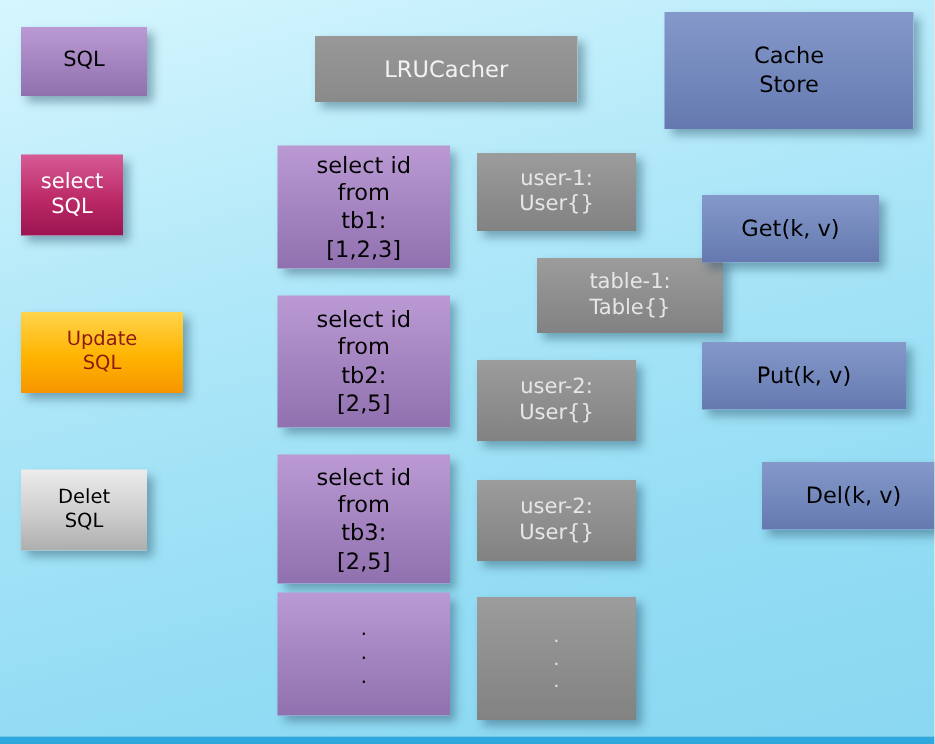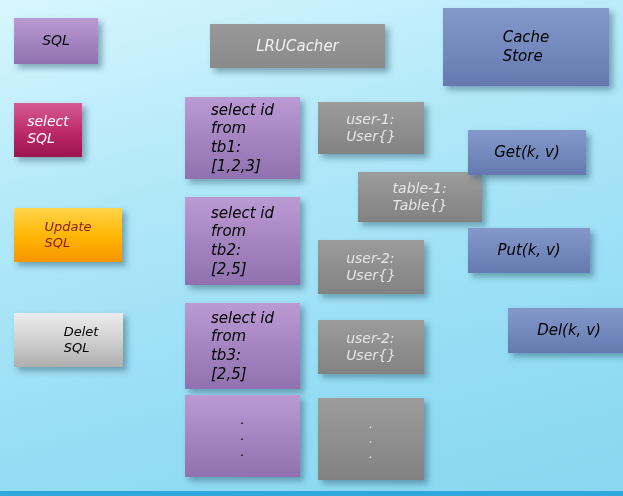--- a/index.html
+++ b/index.html
@@ -8,25 +8,24 @@
     width:623px;height:496px;
     overflow:hidden;
     font-family:"DejaVu Sans","Liberation Sans",sans-serif;
     background:linear-gradient(165deg,#d6f6fe 0%,#aee7f8 38%,#93dcf4 75%,#8ad7f1 100%);
     border-bottom:5px solid #2fa9dd;
     box-sizing:border-box;
   }
   .node{
     position:absolute;
     display:flex;align-items:center;justify-content:center;
-    text-align:left;
+    text-align:center;
     white-space:pre-line;
     line-height:1.25;
     box-shadow:4px 4px 6px rgba(40,80,100,0.45);
-    font-style:italic;
   }
   .purple{background:linear-gradient(180deg,#bb9ad4 0%,#a383bf 55%,#9070ae 100%);color:#000;}
   .gray{background:linear-gradient(180deg,#9c9c9c 0%,#8c8c8c 60%,#828282 100%);color:#e6e6e6;}
   .graytitle{background:linear-gradient(180deg,#989898 0%,#8a8a8a 100%);color:#f2f2f2;}
   .slate{background:linear-gradient(180deg,#8598ca 0%,#7186ba 60%,#6579b0 100%);color:#000;}
   .magenta{background:linear-gradient(180deg,#d75b96 0%,#bb2a67 55%,#9c1450 100%);color:#fff;}
   .orange{background:linear-gradient(180deg,#ffd44d 0%,#ffb400 55%,#f79500 100%);color:#8c1a12;}
   .silver{background:linear-gradient(180deg,#ececec 0%,#cdcdcd 55%,#aeaeae 100%);color:#000;}
 </style>
 </head>
@@ -40,21 +39,21 @@
 
   <div class="node slate" style="left:443px;top:8px;width:166px;height:78px;font-size:15px;">Cache
 Store</div>
 
   <div class="node magenta" style="left:14px;top:103px;width:68px;height:54px;font-size:14px;">select
 SQL</div>
 
   <div class="node orange" style="left:14px;top:208px;width:108px;height:54px;font-size:13px;">Update
 SQL</div>
 
-  <div class="node silver" style="left:14px;top:313px;width:84px;height:54px;font-size:13px;padding-left:25px;">Delet
+  <div class="node silver" style="left:14px;top:313px;width:84px;height:54px;font-size:13px;">Delet
 SQL</div>
 
   <div class="node purple" style="left:185px;top:97px;width:115px;height:82px;font-size:15px;">select id
 from
 tb1:
 [1,2,3]</div>
 
   <div class="node purple" style="left:185px;top:197px;width:115px;height:88px;font-size:15px;">select id
 from
 tb2:
@@ -80,17 +79,17 @@
 
   <div class="node gray" style="left:318px;top:320px;width:106px;height:54px;font-size:14px;">user-2:
 User{}</div>
 
   <div class="node gray" style="left:318px;top:398px;width:106px;height:82px;font-size:12px;">.
 .
 .</div>
 
   <div class="node slate" style="left:468px;top:130px;width:118px;height:45px;font-size:15px;">Get(k, v)</div>
 
-  <div class="node slate" style="left:468px;top:228px;width:122px;height:45px;font-size:15px;">Put(k, v)</div>
+  <div class="node slate" style="left:468px;top:228px;width:136px;height:45px;font-size:15px;">Put(k, v)</div>
 
   <div class="node slate" style="left:468px;top:308px;width:122px;height:45px;font-size:15px;margin-left:40px;">Del(k, v)</div>
 
 </div>
 
 </body></html>

